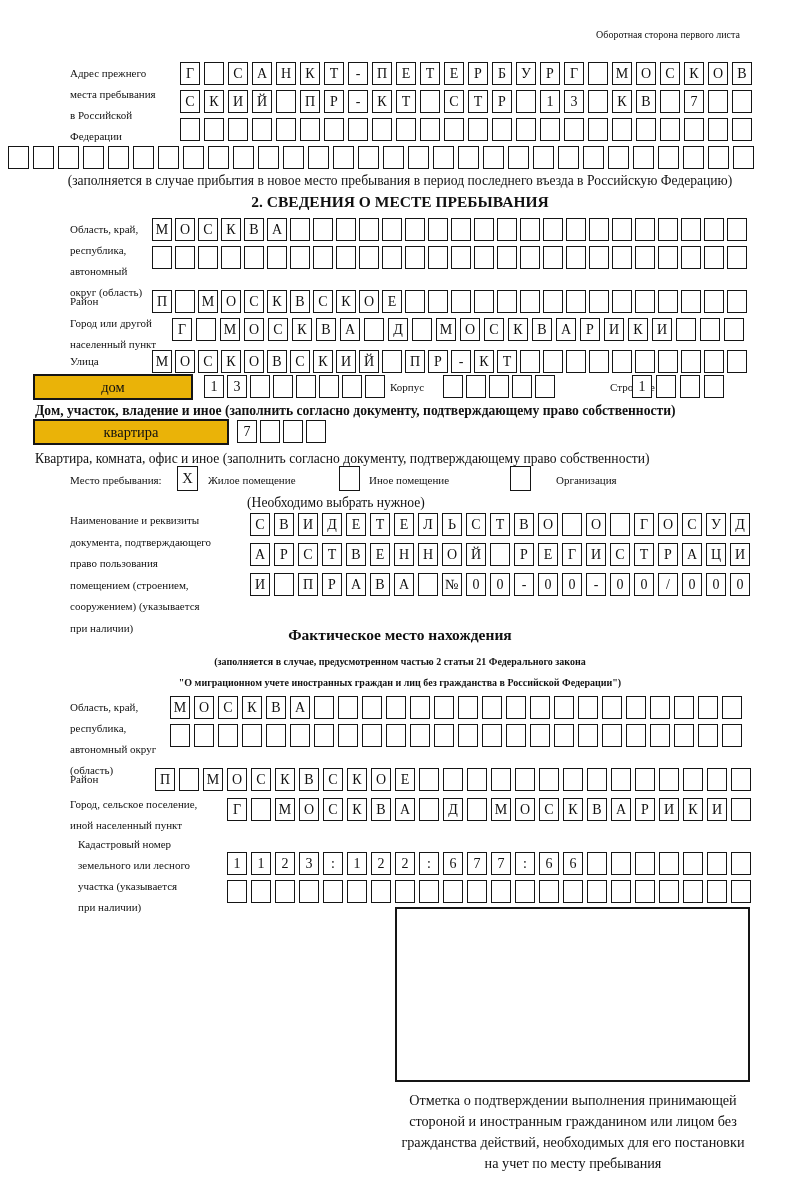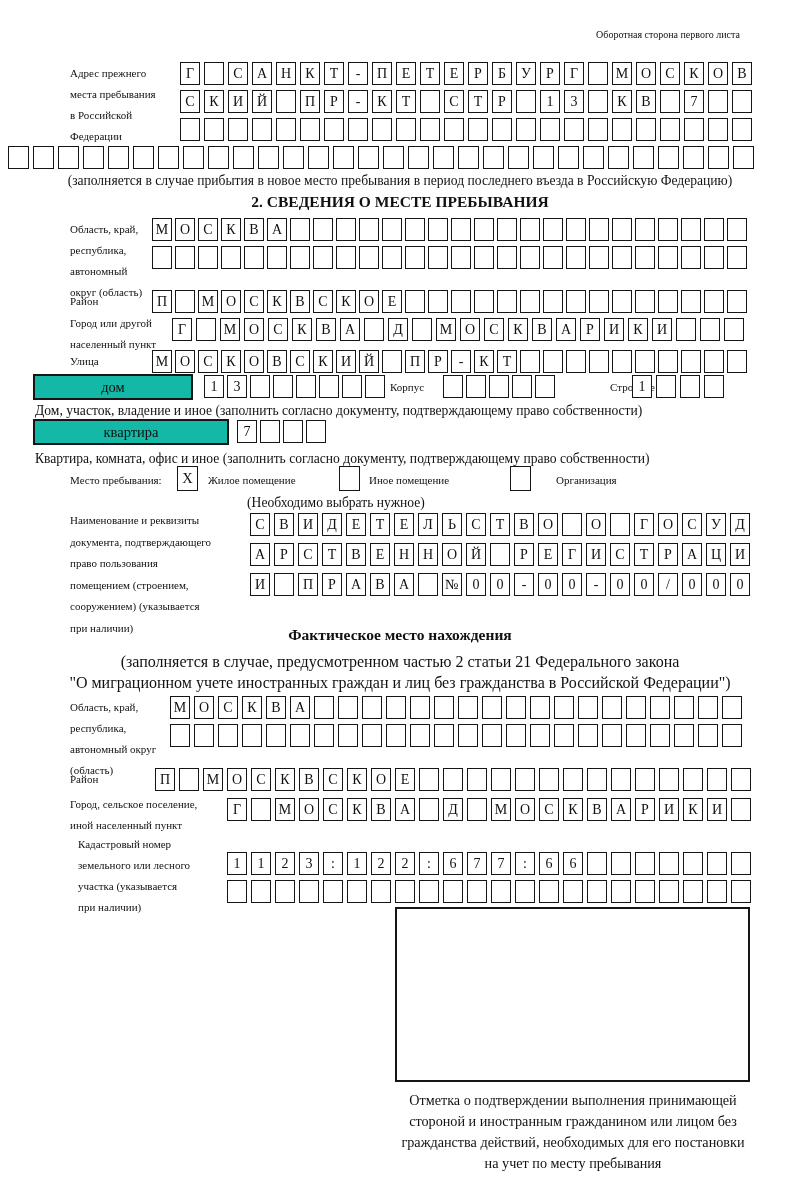--- a/index.html
+++ b/index.html
@@ -16,21 +16,21 @@
   .cbox {
     width:20px; height:23px; flex:none; background:#fff;
     border:1.7px solid #151515; display:flex; align-items:center; justify-content:center;
     font-size:14px; line-height:1;
   }
   .boxes.wide .cbox { width:21px; }
   .cap { position:absolute; font-size:13.6px; line-height:20px; }
   .center { left:0; width:800px; text-align:center; }
   .sec-title { position:absolute; font-weight:bold; font-size:15.5px; }
   .bigbox {
-    position:absolute; height:26px; border:2px solid #151515; background:#14b8a6;
+    position:absolute; height:26px; border:2px solid #151515; background:#eab308;
     display:flex; align-items:center; justify-content:center; font-size:14.5px;
   }
   .checkbox {
     position:absolute; width:21px; height:25px; border:1.7px solid #151515; background:#fff;
     display:flex; align-items:center; justify-content:center; font-size:14.5px;
   }
   .stamp-rect { position:absolute; border:2px solid #151515; background:#fff; }
   .doc-lbl { line-height:21.5px; }
 </style>
 </head>
@@ -329,21 +329,21 @@
       <div class="cbox"></div>
       <div class="cbox"></div>
     </div>
   <div class="lbl" style="left:582px; top:377px;margin-left:28px;">Строение</div>
   <div class="boxes" style="left:632px; top:375px;">
       <div class="cbox">1</div>
       <div class="cbox"></div>
       <div class="cbox"></div>
       <div class="cbox"></div>
     </div>
-  <div class="cap" style="left:35px; top:401px;">Дом, участок, владение и иное (заполнить согласно документу, подтверждающему право собственности)</div>
+  <div class="cap" style="left:35px; top:401px;font-weight:bold;">Дом, участок, владение и иное (заполнить согласно документу, подтверждающему право собственности)</div>
 
   <div class="bigbox" style="left:33px; top:419px; width:196px;">
     <span>квартира</span>
   </div>
   <div class="boxes g3" style="left:237px; top:420px;">
       <div class="cbox">7</div>
       <div class="cbox"></div>
       <div class="cbox"></div>
       <div class="cbox"></div>
     </div>
@@ -428,21 +428,21 @@
       <div class="cbox">-</div>
       <div class="cbox">0</div>
       <div class="cbox">0</div>
       <div class="cbox">/</div>
       <div class="cbox">0</div>
       <div class="cbox">0</div>
       <div class="cbox">0</div>
     </div>
 
   <div class="sec-title center" style="top:626px;">Фактическое место нахождения</div>
-  <div class="cap center" style="top:651px; white-space:pre-line; font-size:16px; line-height:21px;">(заполняется в случае, предусмотренном частью 2 статьи 21 Федерального закона
+  <div class="cap center" style="top:651px; white-space:pre-line; font-size:10px; line-height:21px;font-weight:bold;">(заполняется в случае, предусмотренном частью 2 статьи 21 Федерального закона
 "О миграционном учете иностранных граждан и лиц без гражданства в Российской Федерации")</div>
 
   <div class="lbl" style="left:70px; top:697px; width:130px;">Область, край,
 республика,
 автономный округ
 (область)</div>
   <div class="boxes" style="left:170px; top:696px;">
       <div class="cbox">М</div>
       <div class="cbox">О</div>
       <div class="cbox">С</div>

